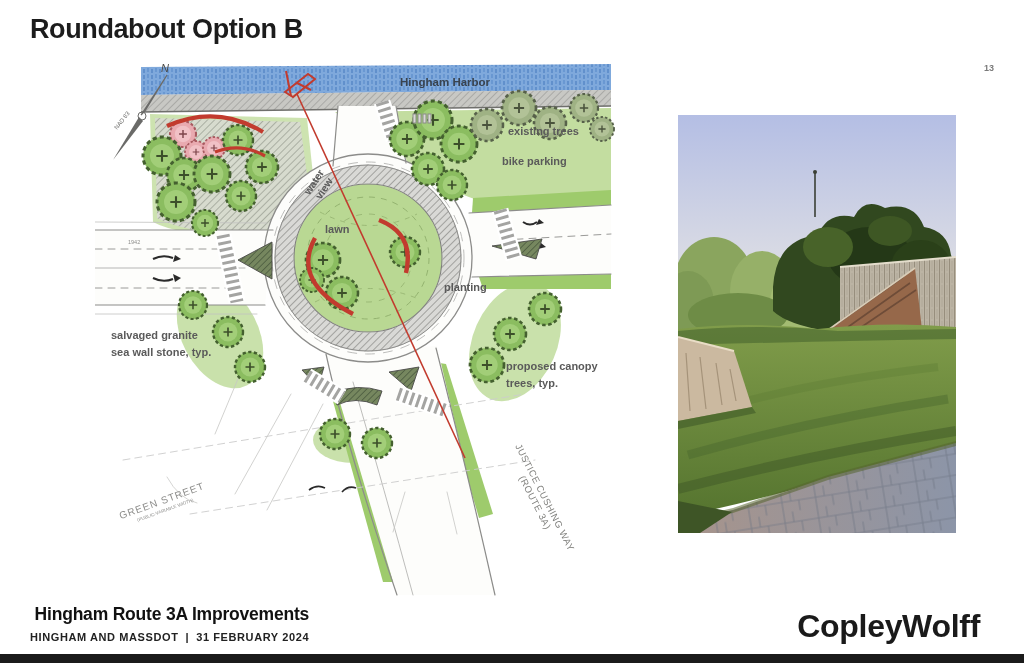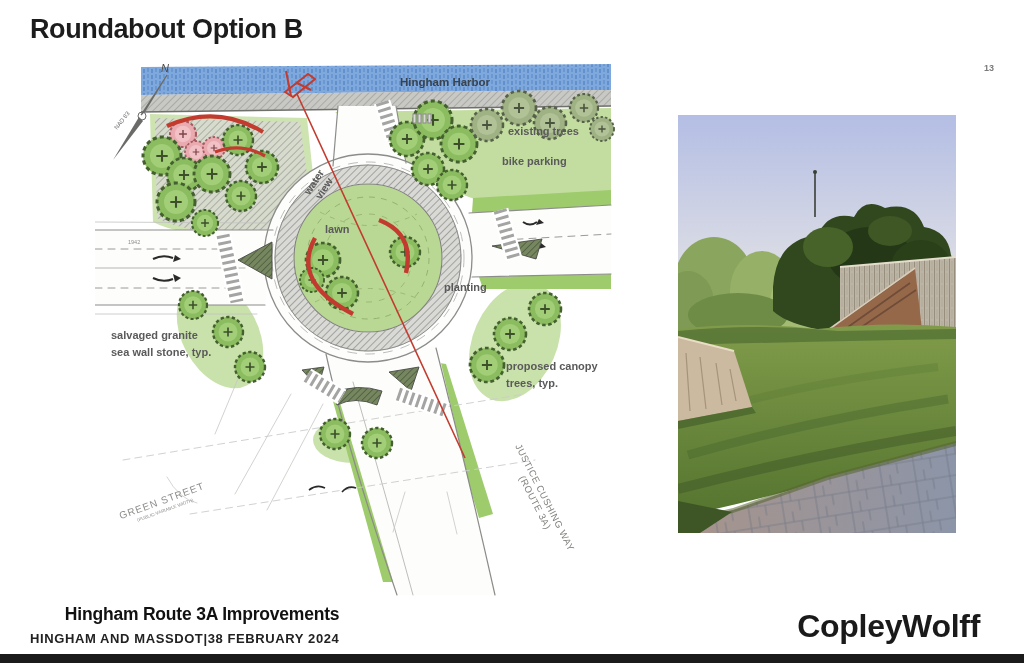--- a/index.html
+++ b/index.html
@@ -11,21 +11,21 @@
     position:absolute;left:30px;top:14px;font-size:27px;font-weight:700;
     letter-spacing:-0.4px;color:#1c1c1c;
   }
   .page-number{
     position:absolute;right:30px;top:22px;font-size:9px;color:#7a7a7a;font-weight:700;margin-top:41px;
   }
   .plan-wrap{position:absolute;left:95px;top:62px;width:520px;height:540px;}
   .photo-wrap{position:absolute;left:678px;top:115px;width:278px;height:418px;}
   .footer-block{position:absolute;left:30px;top:604px;}
   .footer-title{font-size:17.5px;font-weight:700;color:#111;letter-spacing:-0.2px;text-align:right;}
-  .footer-sub{margin-top:6px;font-size:13px;font-weight:700;color:#222;letter-spacing:0.6px;display:flex;align-items:baseline;}
+  .footer-sub{margin-top:6px;font-size:11px;font-weight:700;color:#222;letter-spacing:0.6px;display:flex;gap:7px;align-items:baseline;}
   .firm-logo{
     position:absolute;right:44px;top:608px;font-size:32px;font-weight:600;
     color:#1a1a1a;letter-spacing:-0.3px;
   }
   .bottom-bar{position:absolute;left:0;top:654px;width:1024px;height:9px;background:#1b1b1b;}
   svg text{font-family:"Liberation Sans", sans-serif;}
 </style>
 </head>
 <body>
 
@@ -350,17 +350,17 @@
 
   <polygon points="0,386 54,397 22,418 0,418" fill="#3e5526"></polygon>
 </svg>
 </div>
 
 <div class="footer-block">
   <div class="footer-title">Hingham Route 3A Improvements</div>
   <div class="footer-sub">
     <span>HINGHAM AND MASSDOT</span>
     <span>|</span>
-    <span>38 FEBRUARY 2024</span>
+    <span>31 FEBRUARY 2024</span>
   </div>
 </div>
 <div class="firm-logo">CopleyWolff</div>
 <div class="bottom-bar"></div>
 
 </body></html>

